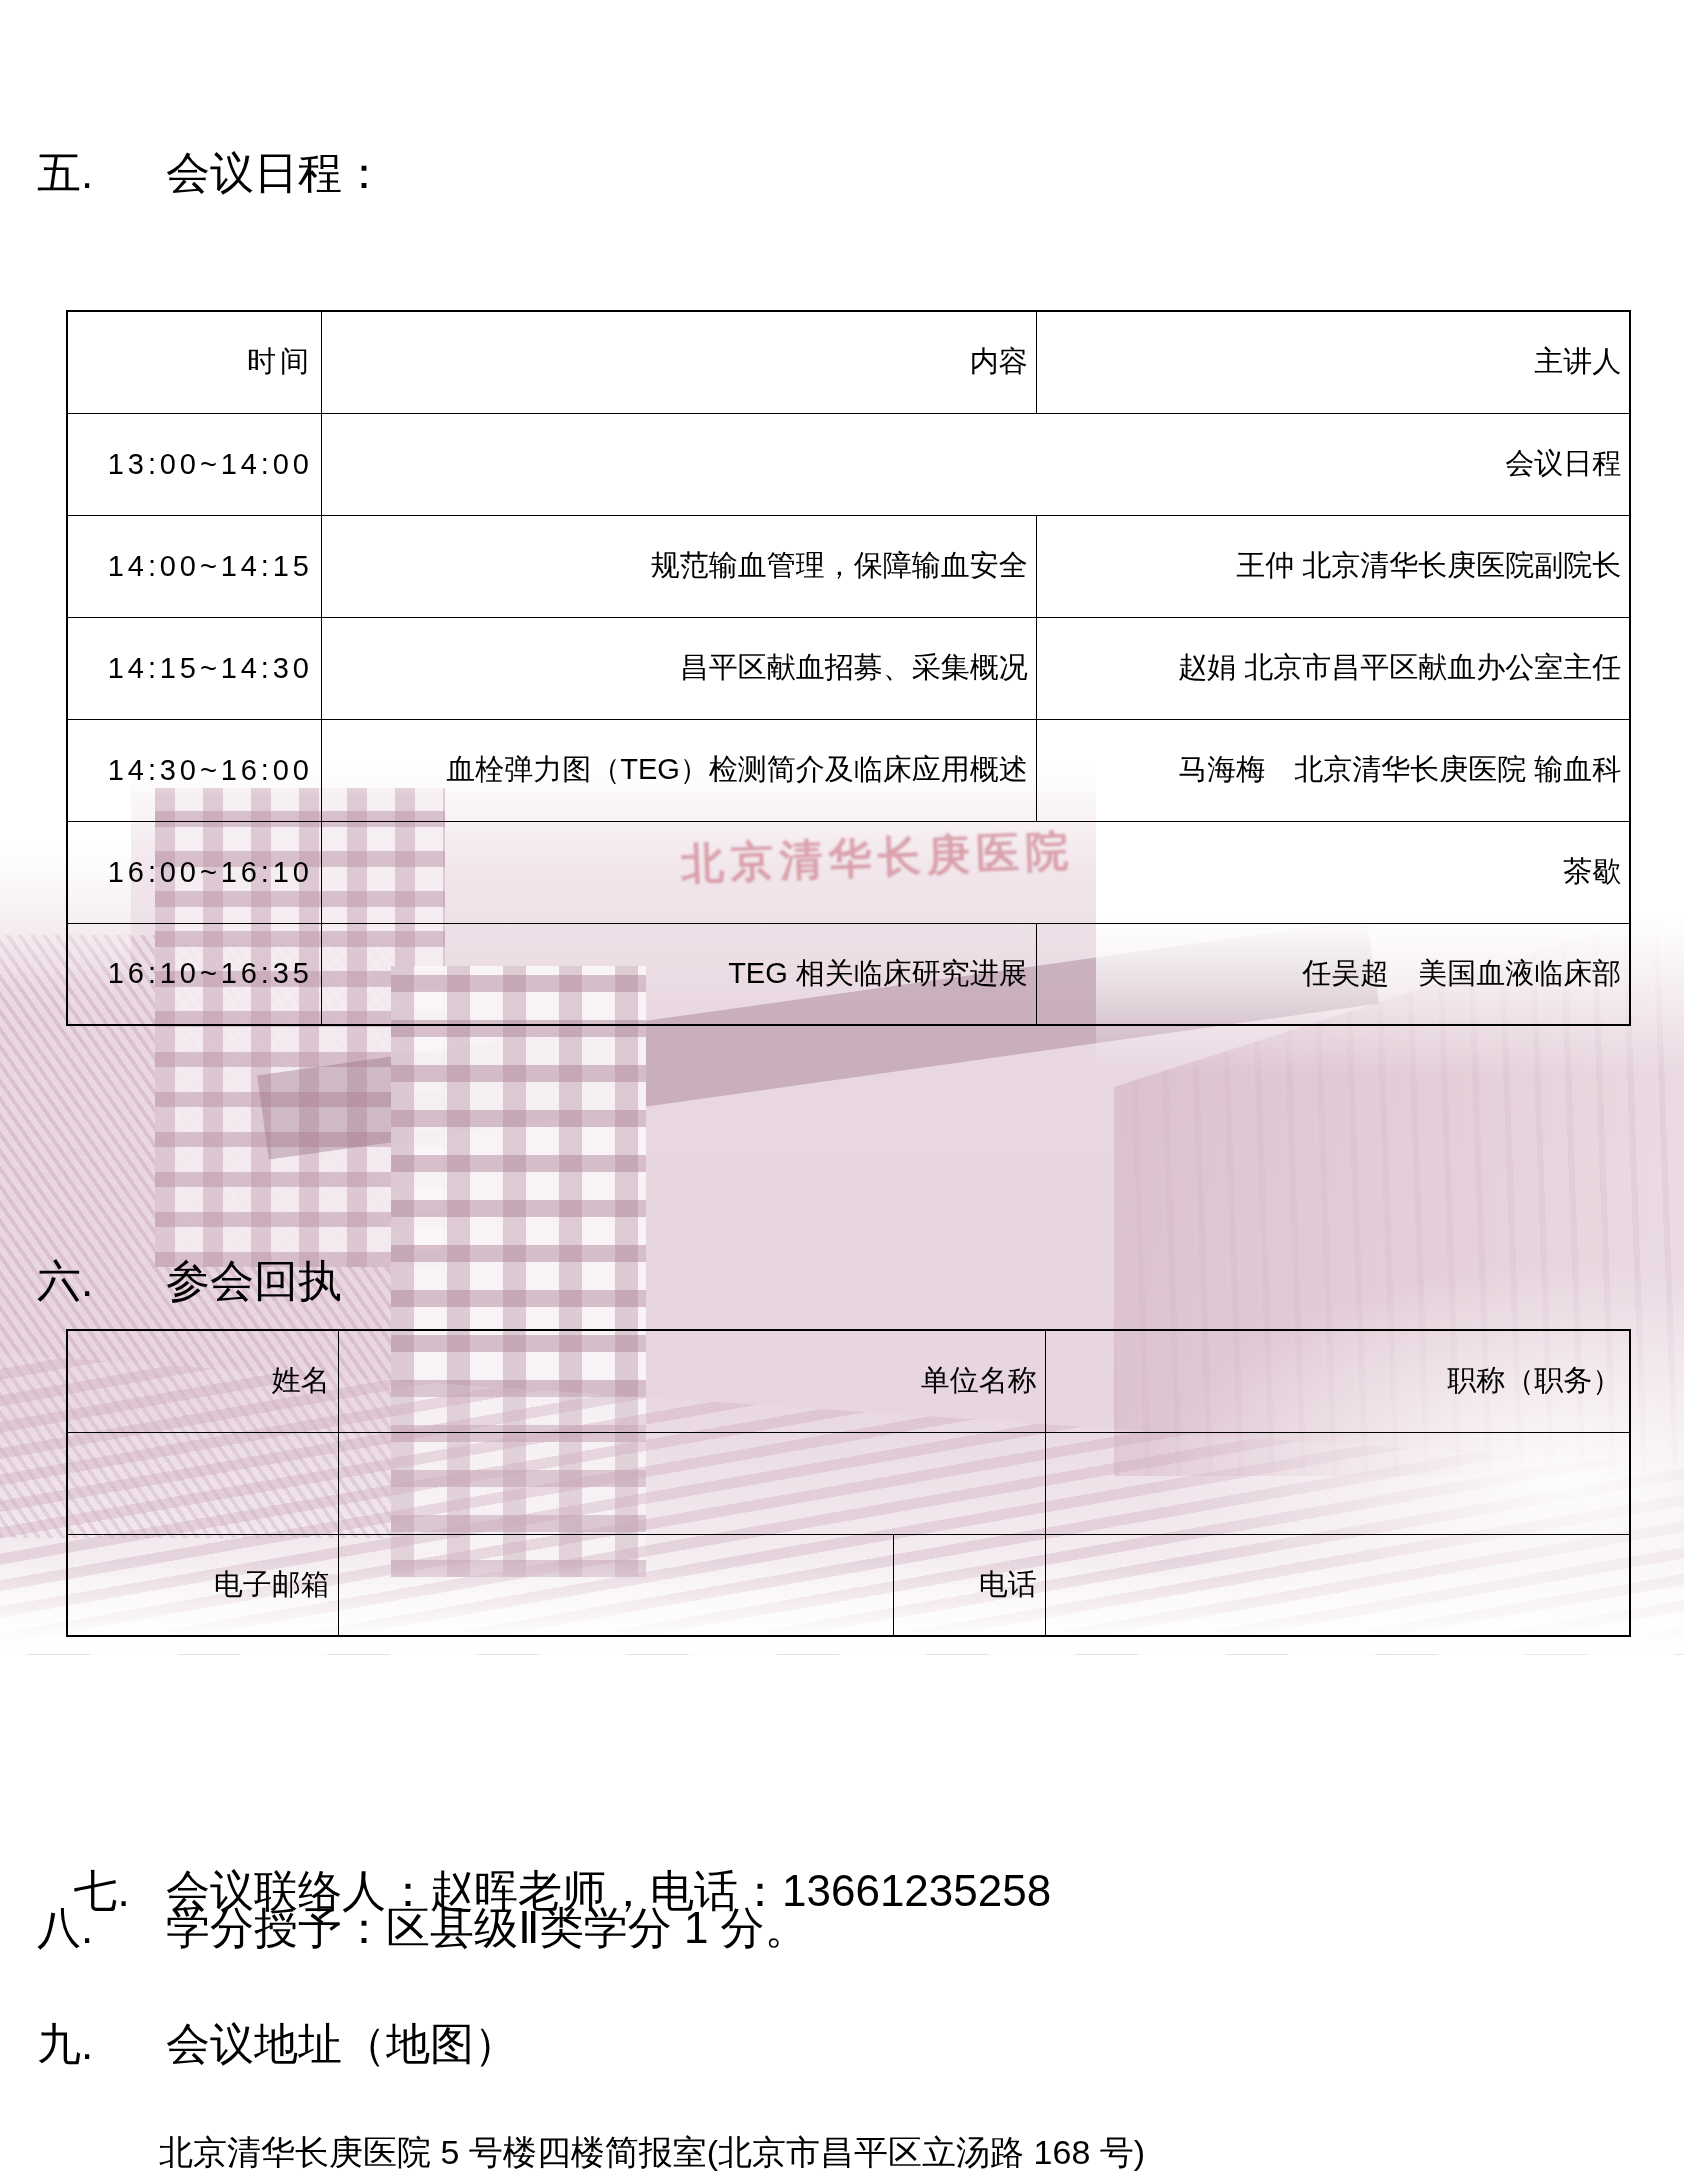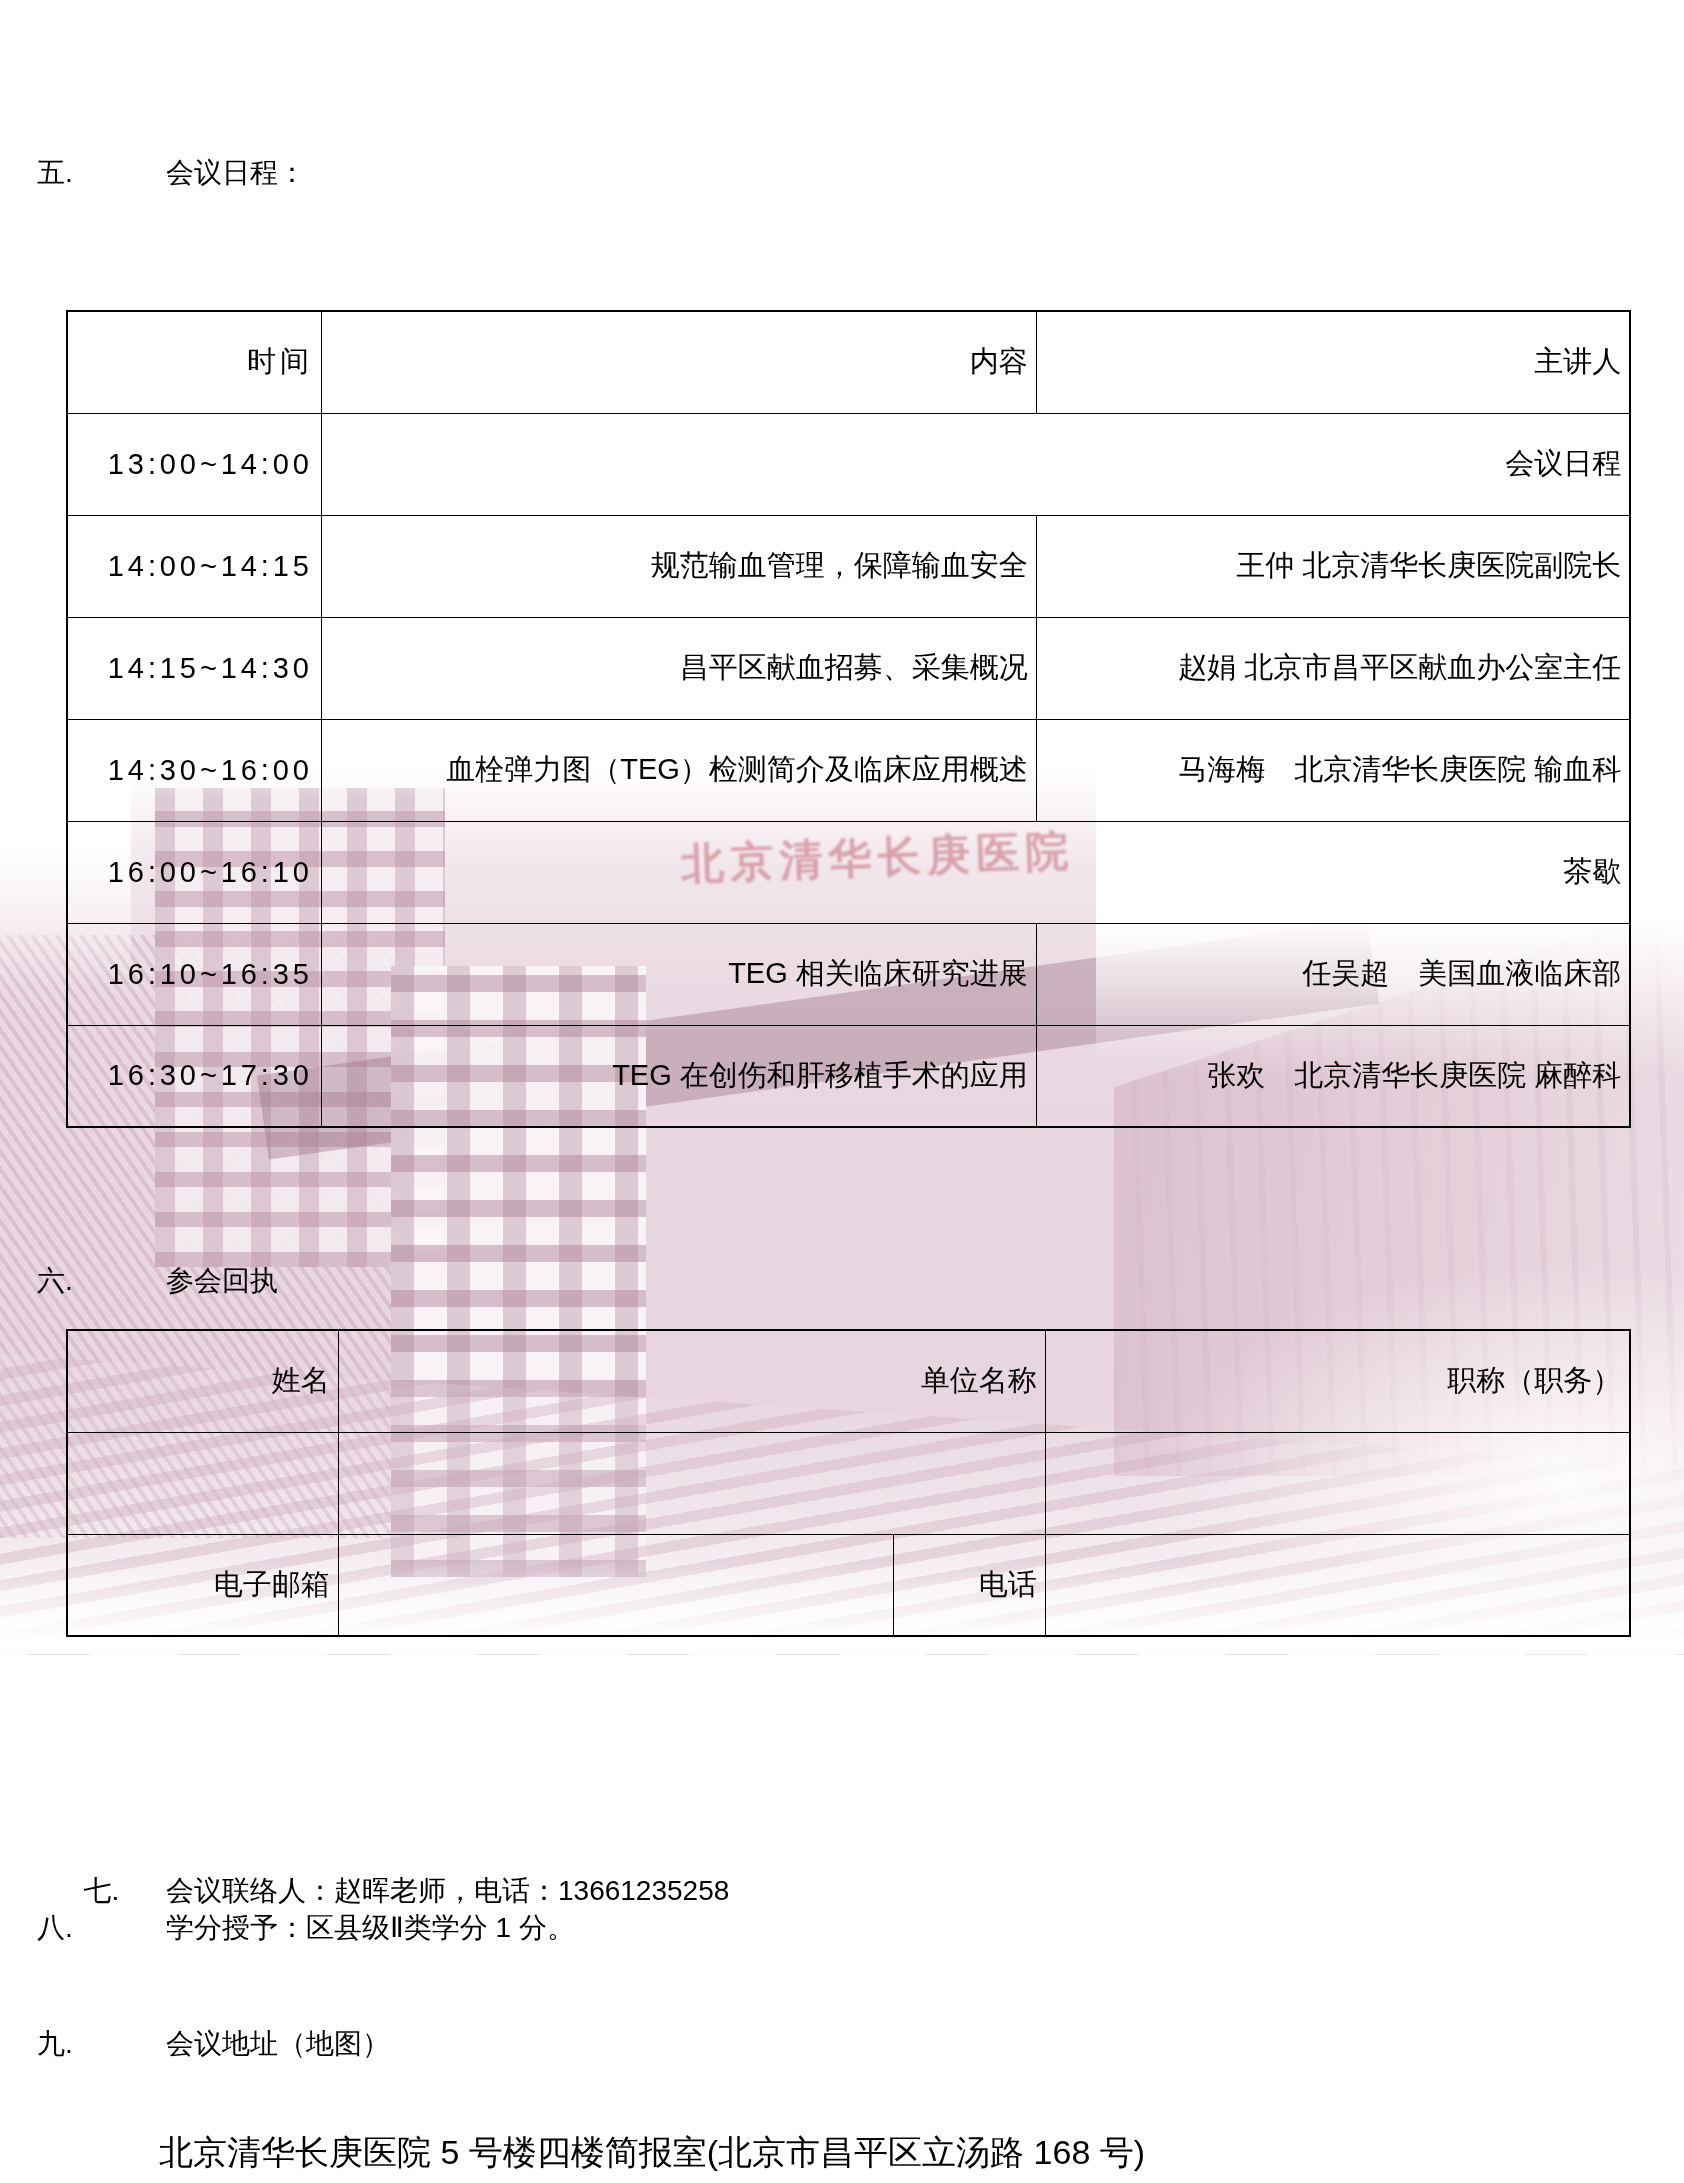--- a/index.html
+++ b/index.html
@@ -41,21 +41,21 @@
     background:linear-gradient(180deg,#fff 40%,rgba(255,255,255,0) 100%);}
   .wm-white-rb{right:0;top:526px;width:526px;height:387px;
     background:radial-gradient(ellipse at 78% 55%,rgba(255,255,255,.92),rgba(255,255,255,0) 72%);}
   .wm-fade-top{left:0;top:0;width:1684px;height:54px;
     background:linear-gradient(0deg,rgba(255,255,255,0),#fff 85%);}
   .wm-fade-bottom{left:0;top:818px;width:1684px;height:94px;
     background:linear-gradient(180deg,rgba(255,255,255,0),#fff 88%);}
 
   
   .content{position:relative;z-index:1;}
-  .sec{position:absolute;left:37px;font-size:28px;line-height:42px;white-space:nowrap;}
+  .sec{position:absolute;left:37px;font-size:44px;line-height:42px;white-space:nowrap;}
   .sec .num{display:inline-block;width:129px;}
   #sec-five{top:152px;}
   #sec-six{top:1260px;}
   #sec-seven{top:1870px;text-align:center;}
   #sec-eight{top:1907px;}
   #sec-nine{top:2023px;}
   #address{position:absolute;left:159px;top:2132px;font-size:34px;line-height:40px;white-space:nowrap;}
 
   table{position:absolute;border-collapse:collapse;table-layout:fixed;background:transparent;}
   table,td{border:1.5px solid #000;}
@@ -127,25 +127,20 @@
       </tr>
       <tr>
         <td class="cell-time">16:00~16:10</td>
         <td colspan="2">茶歇</td>
       </tr>
       <tr>
         <td class="cell-time">16:10~16:35</td>
         <td>TEG 相关临床研究进展</td>
         <td>任吴超　美国血液临床部</td>
       </tr>
-      <tr>
-        <td class="cell-time">16:30~17:30</td>
-        <td>TEG 在创伤和肝移植手术的应用</td>
-        <td>张欢　北京清华长庚医院 麻醉科</td>
-      </tr>
     </tbody>
       </table>
 
     <div class="sec" id="sec-six">
       <span class="num">六.</span><span>参会回执</span>
     </div>
 
     <table id="receipt-table">
       <colgroup>
           <col style="width:271px">

